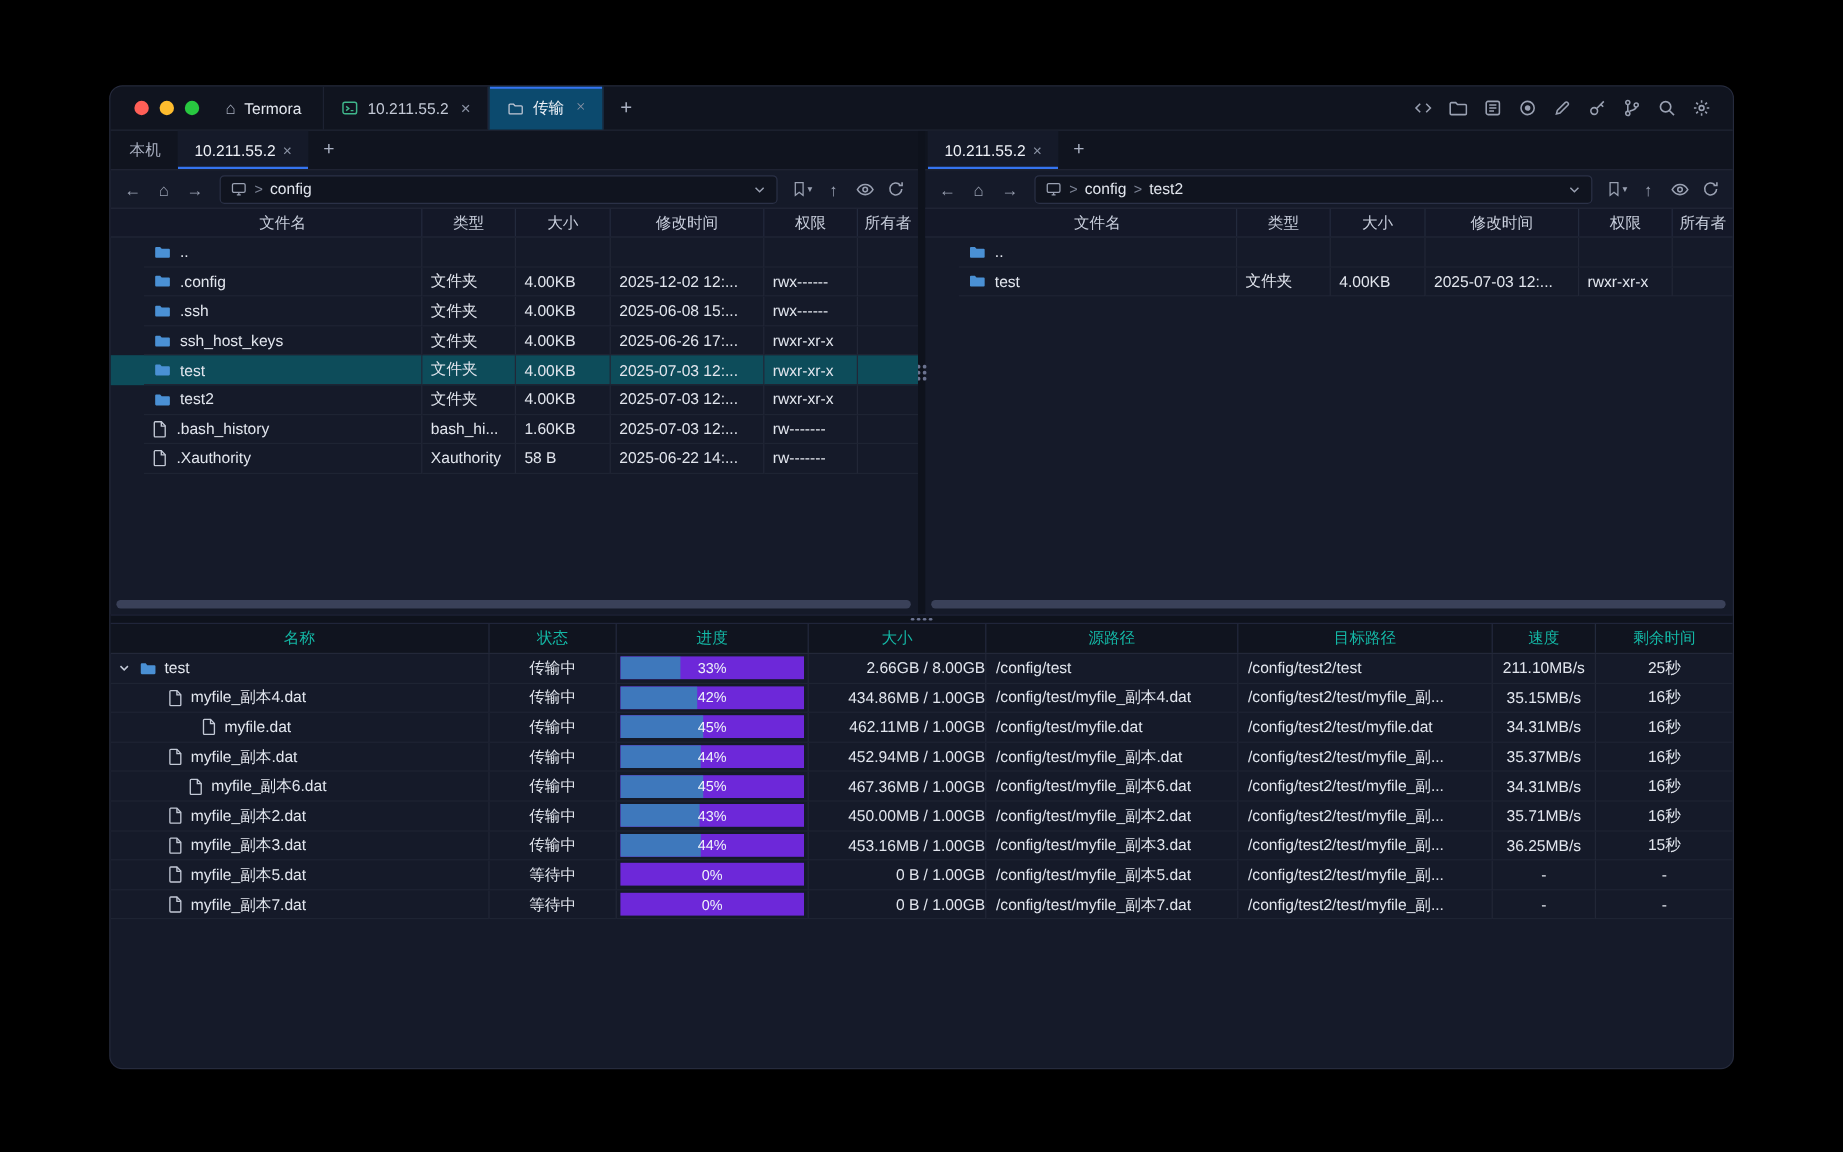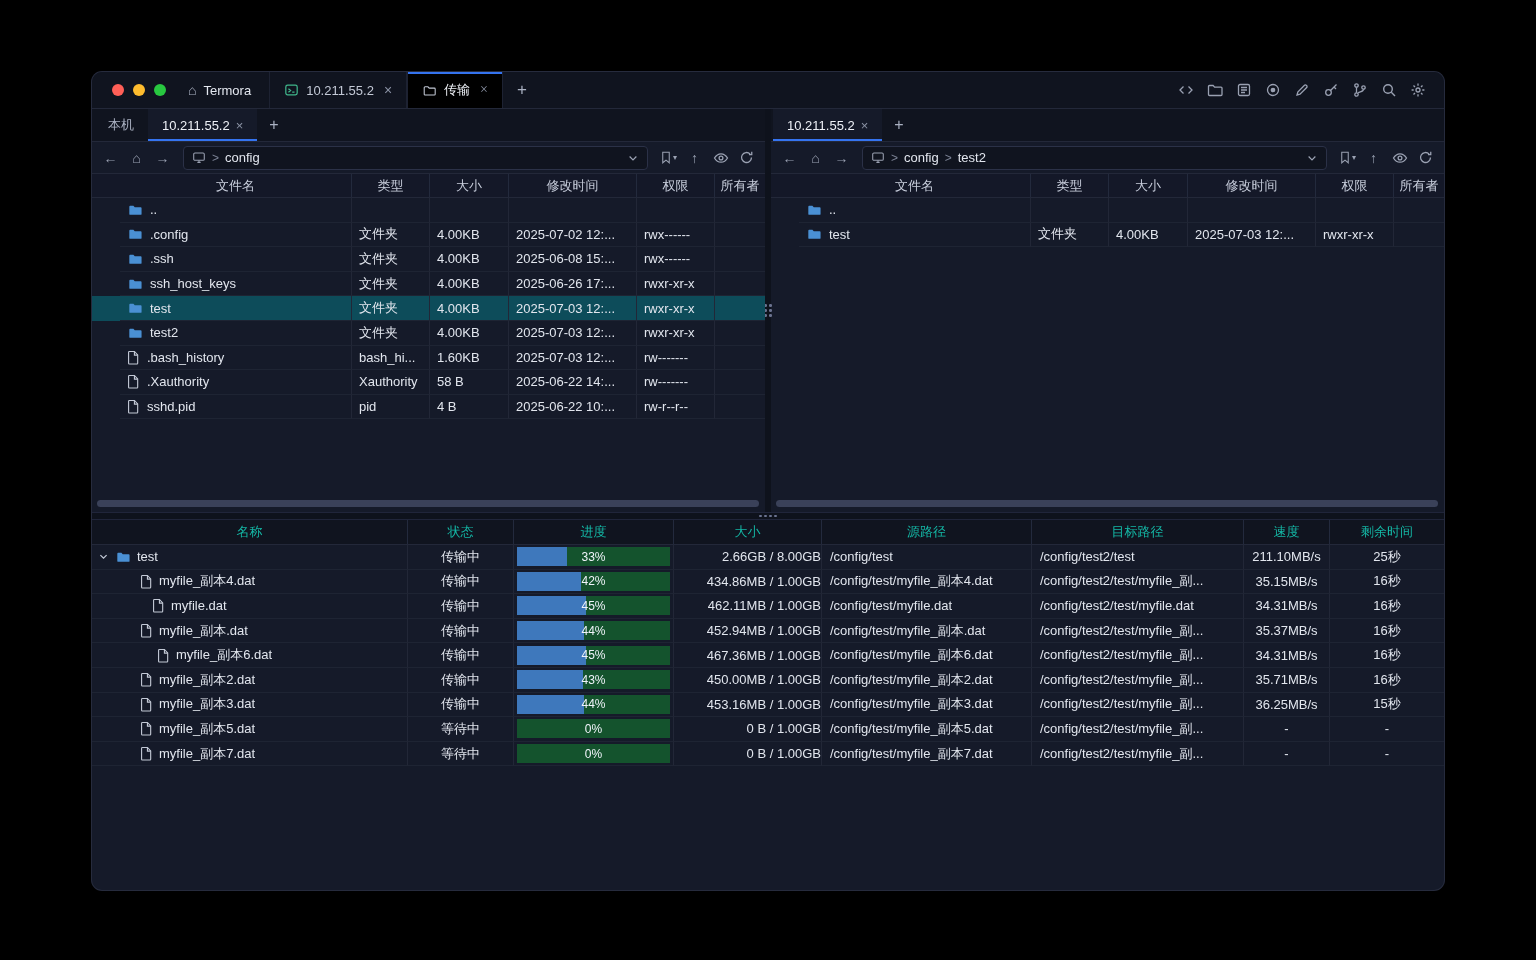--- a/index.html
+++ b/index.html
@@ -13,21 +13,21 @@
   }
   
   .titlebar { height:37px; flex:none; background:#10141f; border-bottom:1px solid #232839; display:flex; align-items:stretch; }
   .traffic { display:flex; align-items:center; gap:9px; padding:0 14px 0 20px; }
   .tl { width:12px; height:12px; border-radius:50%; }
   .tl.red{background:#ff5f57} .tl.yellow{background:#febc2e} .tl.green{background:#28c840}
   .app-label { display:flex; align-items:center; gap:7px; padding:0 18px 0 8px; color:#e4e8f0; }
   .app-label .home-glyph { color:#aab1c2; font-size:14px; }
   .tb-tab { display:flex; align-items:center; gap:7px; padding:0 14px; color:#c3c9d6; border-left:1px solid #1d2232; border-right:1px solid #1d2232; }
   .tb-tab .close { color:#8b93a5; font-size:14px; margin-left:3px; }
-  .tb-tab.active { background:#000000; color:#eef1f7; box-shadow:inset 0 2px 0 #3574f0;font-family:Liberation Serif, serif; }
+  .tb-tab.active { background:#0c4a6e; color:#eef1f7; box-shadow:inset 0 2px 0 #3574f0;font-family:Liberation Serif, serif; }
   .tb-plus { display:flex; align-items:center; padding:0 14px; color:#aab1c2; font-size:17px; }
   .tb-spacer { flex:1; }
   .tb-actions { display:flex; align-items:center; gap:4px; padding-right:14px; }
   .tbact { width:25px; height:25px; display:flex; align-items:center; justify-content:center; border-radius:4px; }
   
   .panes { height:403px; flex:none; display:flex;justify-content:center; }
   .pane { flex:1; display:flex; flex-direction:column; position:relative; min-width:0; }
   .vsplit { width:6px; flex:none; background:#0e121c; display:flex; align-items:center; justify-content:center; }
   .vgrip { display:grid; grid-template-columns:repeat(2,2.5px); gap:2.5px; }
   .vgrip i, .hgrip i { width:2.5px; height:2.5px; border-radius:50%; background:#6b7390; display:block; }
@@ -68,21 +68,21 @@
   .th:last-child { border-right:none; }
   .tbody { flex:1; overflow:hidden; }
   .trow { height:24.6px; }
   .tc { display:flex; align-items:center; border-right:1px solid #222737; border-bottom:1px solid #1e2433; overflow:hidden; white-space:nowrap; text-overflow:ellipsis; color:#e2e6ee; }
   .tc:last-child { border-right:none; }
   .tc.name { gap:6px; }
   .tc.center { justify-content:center; }
   .tc.right { justify-content:flex-end; padding-right:0; }
   .tc.path { padding-left:8px; }
   .chev { display:flex; align-items:center; flex:none; }
-  .prog { position:relative; flex:1; height:19px; margin:0 3px; background:#14532d; overflow:hidden; }
+  .prog { position:relative; flex:1; height:19px; margin:0 3px; background:#6d28d9; overflow:hidden; }
   .prog .fill { position:absolute; left:0; top:0; bottom:0; background:#3e78bc; }
   .prog .plabel { position:absolute; inset:0; display:flex; align-items:center; justify-content:center; font-size:12px; color:#f0f4fa; }
 </style>
 </head>
 <body>
 
 <div class="stage">
   <div class="window">
 
     <div class="titlebar">
@@ -255,21 +255,21 @@
               <div class="fc name">
                 <span class="ficon">
                   <svg width="16" height="14" viewBox="0 0 16 16">
                     <path d="M1.5 4.2a1 1 0 0 1 1-1h3.7l1.5 1.7h6.8a1 1 0 0 1 1 1v6.6a1 1 0 0 1-1 1h-12a1 1 0 0 1-1-1z" fill="#4a90d4"></path>
                   </svg>
                 </span>
                 <span>.config</span>
               </div>
               <div class="fc">文件夹</div>
               <div class="fc">4.00KB</div>
-              <div class="fc">2025-07-02 12:...</div>
+              <div class="fc">2025-12-02 12:...</div>
               <div class="fc">rwx------</div>
               <div class="fc"></div>
             </div>
             <div class="frow">
               <div class="fc name">
                 <span class="ficon">
                   <svg width="16" height="14" viewBox="0 0 16 16">
                     <path d="M1.5 4.2a1 1 0 0 1 1-1h3.7l1.5 1.7h6.8a1 1 0 0 1 1 1v6.6a1 1 0 0 1-1 1h-12a1 1 0 0 1-1-1z" fill="#4a90d4"></path>
                   </svg>
                 </span>
@@ -349,36 +349,20 @@
                     <path d="M2.5 1.5h5.5l3.5 3.7v9a.8.8 0 0 1-.8.8H2.5a.8.8 0 0 1-.8-.8V2.3a.8.8 0 0 1 .8-.8z" fill="none" stroke="#c3c9d6" stroke-width="1.2"></path>
                     <path d="M8 1.5v3.9h3.5" fill="none" stroke="#c3c9d6" stroke-width="1.2"></path>
                   </svg>
                 </span>
                 <span>.Xauthority</span>
               </div>
               <div class="fc">Xauthority</div>
               <div class="fc">58 B</div>
               <div class="fc">2025-06-22 14:...</div>
               <div class="fc">rw-------</div>
-              <div class="fc"></div>
-            </div>
-            <div class="frow">
-              <div class="fc name">
-                <span class="ficon">
-                  <svg width="13" height="15" viewBox="0 0 14 16">
-                    <path d="M2.5 1.5h5.5l3.5 3.7v9a.8.8 0 0 1-.8.8H2.5a.8.8 0 0 1-.8-.8V2.3a.8.8 0 0 1 .8-.8z" fill="none" stroke="#c3c9d6" stroke-width="1.2"></path>
-                    <path d="M8 1.5v3.9h3.5" fill="none" stroke="#c3c9d6" stroke-width="1.2"></path>
-                  </svg>
-                </span>
-                <span>sshd.pid</span>
-              </div>
-              <div class="fc">pid</div>
-              <div class="fc">4 B</div>
-              <div class="fc">2025-06-22 10:...</div>
-              <div class="fc">rw-r--r--</div>
               <div class="fc"></div>
             </div>
           </div>
         <div class="hscroll"></div>
       </div>
 
       <div class="vsplit">
         <span class="vgrip">
             <i></i>
             <i></i>
@@ -550,21 +534,21 @@
                 <span class="plabel">42%</span>
               </div>
             </div>
             <div class="tc right">434.86MB / 1.00GB</div>
             <div class="tc path">/config/test/myfile_副本4.dat</div>
             <div class="tc path">/config/test2/test/myfile_副...</div>
             <div class="tc center">35.15MB/s</div>
             <div class="tc center">16秒</div>
           </div>
           <div class="trow">
-            <div class="tc name" style="padding-left:60px">
+            <div class="tc name" style="padding-left:76px">
               <span class="ficon">
                 <svg width="13" height="15" viewBox="0 0 14 16">
                   <path d="M2.5 1.5h5.5l3.5 3.7v9a.8.8 0 0 1-.8.8H2.5a.8.8 0 0 1-.8-.8V2.3a.8.8 0 0 1 .8-.8z" fill="none" stroke="#c3c9d6" stroke-width="1.2"></path>
                   <path d="M8 1.5v3.9h3.5" fill="none" stroke="#c3c9d6" stroke-width="1.2"></path>
                 </svg>
               </span>
               <span>myfile.dat</span>
             </div>
             <div class="tc center">传输中</div>
             <div class="tc">

